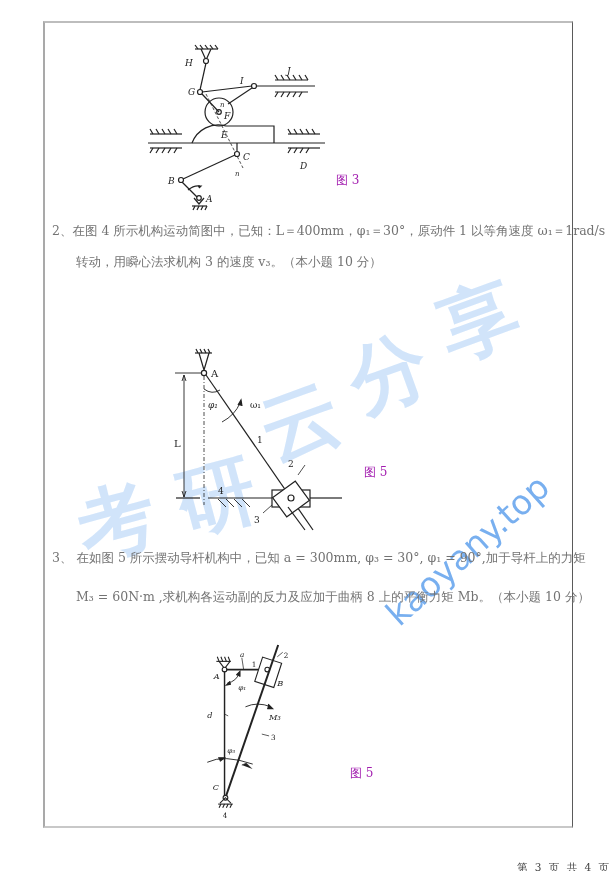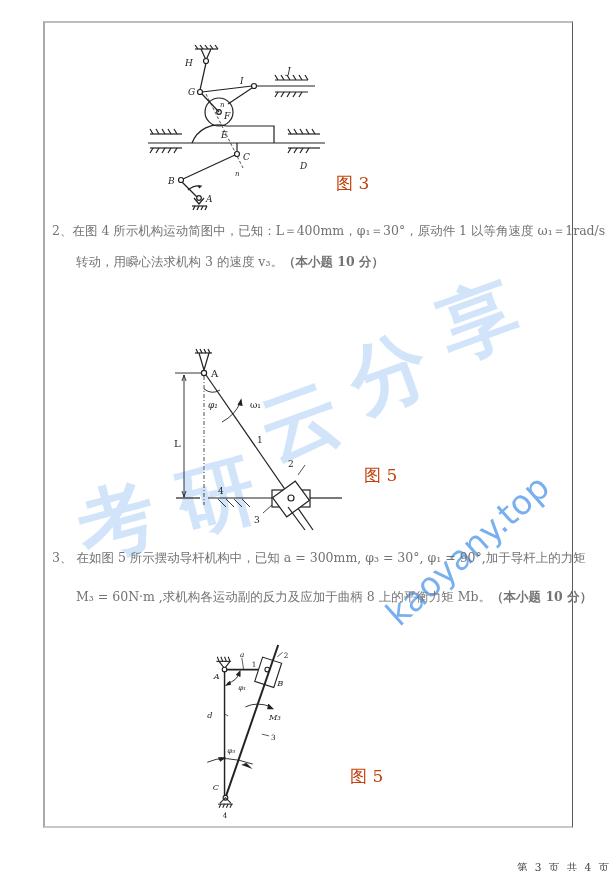--- a/index.html
+++ b/index.html
@@ -2,22 +2,22 @@
 <html><head>
 <meta charset="utf-8">
 <style>
   html, body { margin: 0; padding: 0; background: #ffffff; }
   body { width: 611px; height: 871px; position: relative; overflow: hidden;
          font-family: "DejaVu Serif", "Liberation Serif", serif; color: #222; }
   .frame { position: absolute; left: 43px; top: 21px; width: 530px; height: 807px;
            border-top: 2px solid #bdbdbd; border-left: 2px solid #a9a9a9;
            border-right: 1px solid #5a5a5a; border-bottom: 2px solid #c8c8c8; box-sizing: border-box; }
   .text-line { position: absolute; font-size: 12.5px; line-height: 16px; white-space: nowrap; color: #737373; }
-  .text-line b { font-weight: bold; margin-top: 28px; }
-  .fig-caption { position: absolute; font-size: 17px; color: #c2410c; white-space: nowrap; }
+  .text-line b { font-weight: normal; margin-top: 28px; }
+  .fig-caption { position: absolute; font-size: 12px; color: #a21caf; white-space: nowrap; }
   .footer { position: absolute; left: 0; width: 611px; top: 846px; text-align: right;
             font-size: 10.5px; color: #444; letter-spacing: 2px; margin-top: 15px; }
   svg.fig { position: absolute; overflow: visible; }
   .lbl { font-family: "DejaVu Serif", serif; font-style: italic; font-size: 9px; fill: #222; }
   .lbl-n { font-family: "DejaVu Serif", serif; font-size: 10px; fill: #222; }
   .wm { position: absolute; color: #c9e0fa; pointer-events: none; font-family: "DejaVu Serif", serif; }
   .wm-cn { font-size: 78px; font-weight: bold; opacity: 0.85; }
   .wm-url { font-size: 34px; font-family: "DejaVu Sans", sans-serif; color: #6aa7ee; opacity: 0.9; transform: rotate(-42deg); }
 </style>
 </head>

